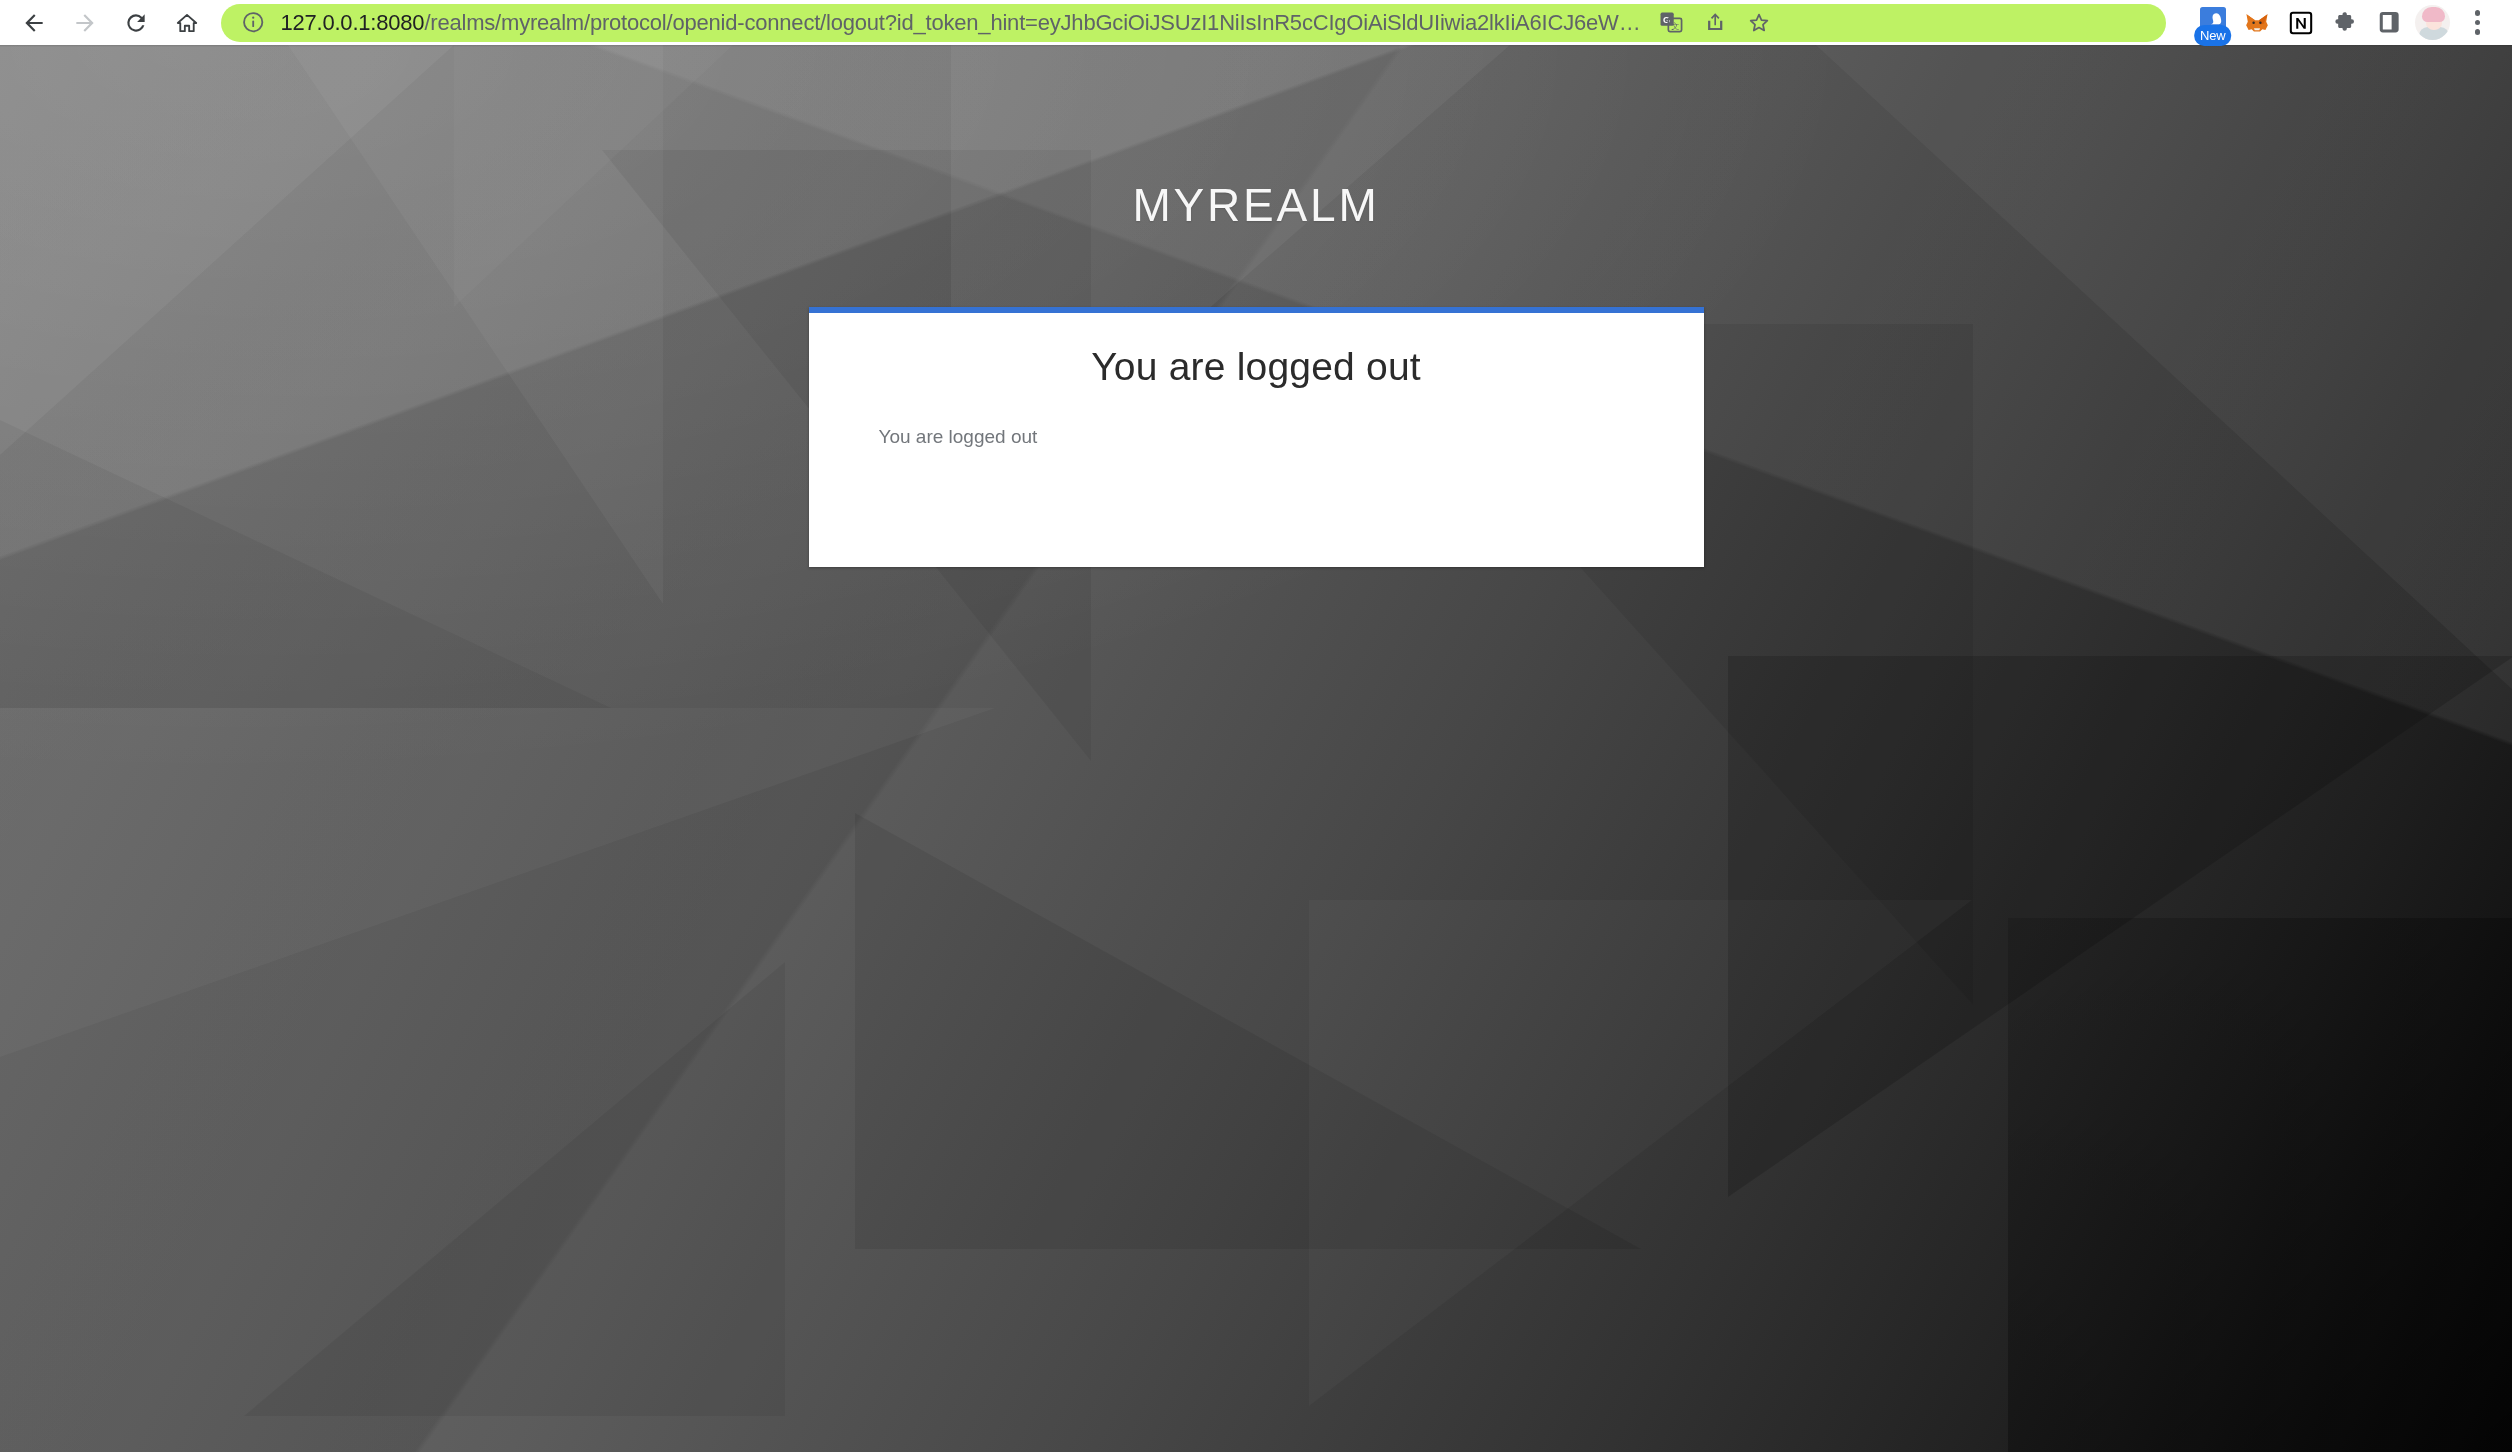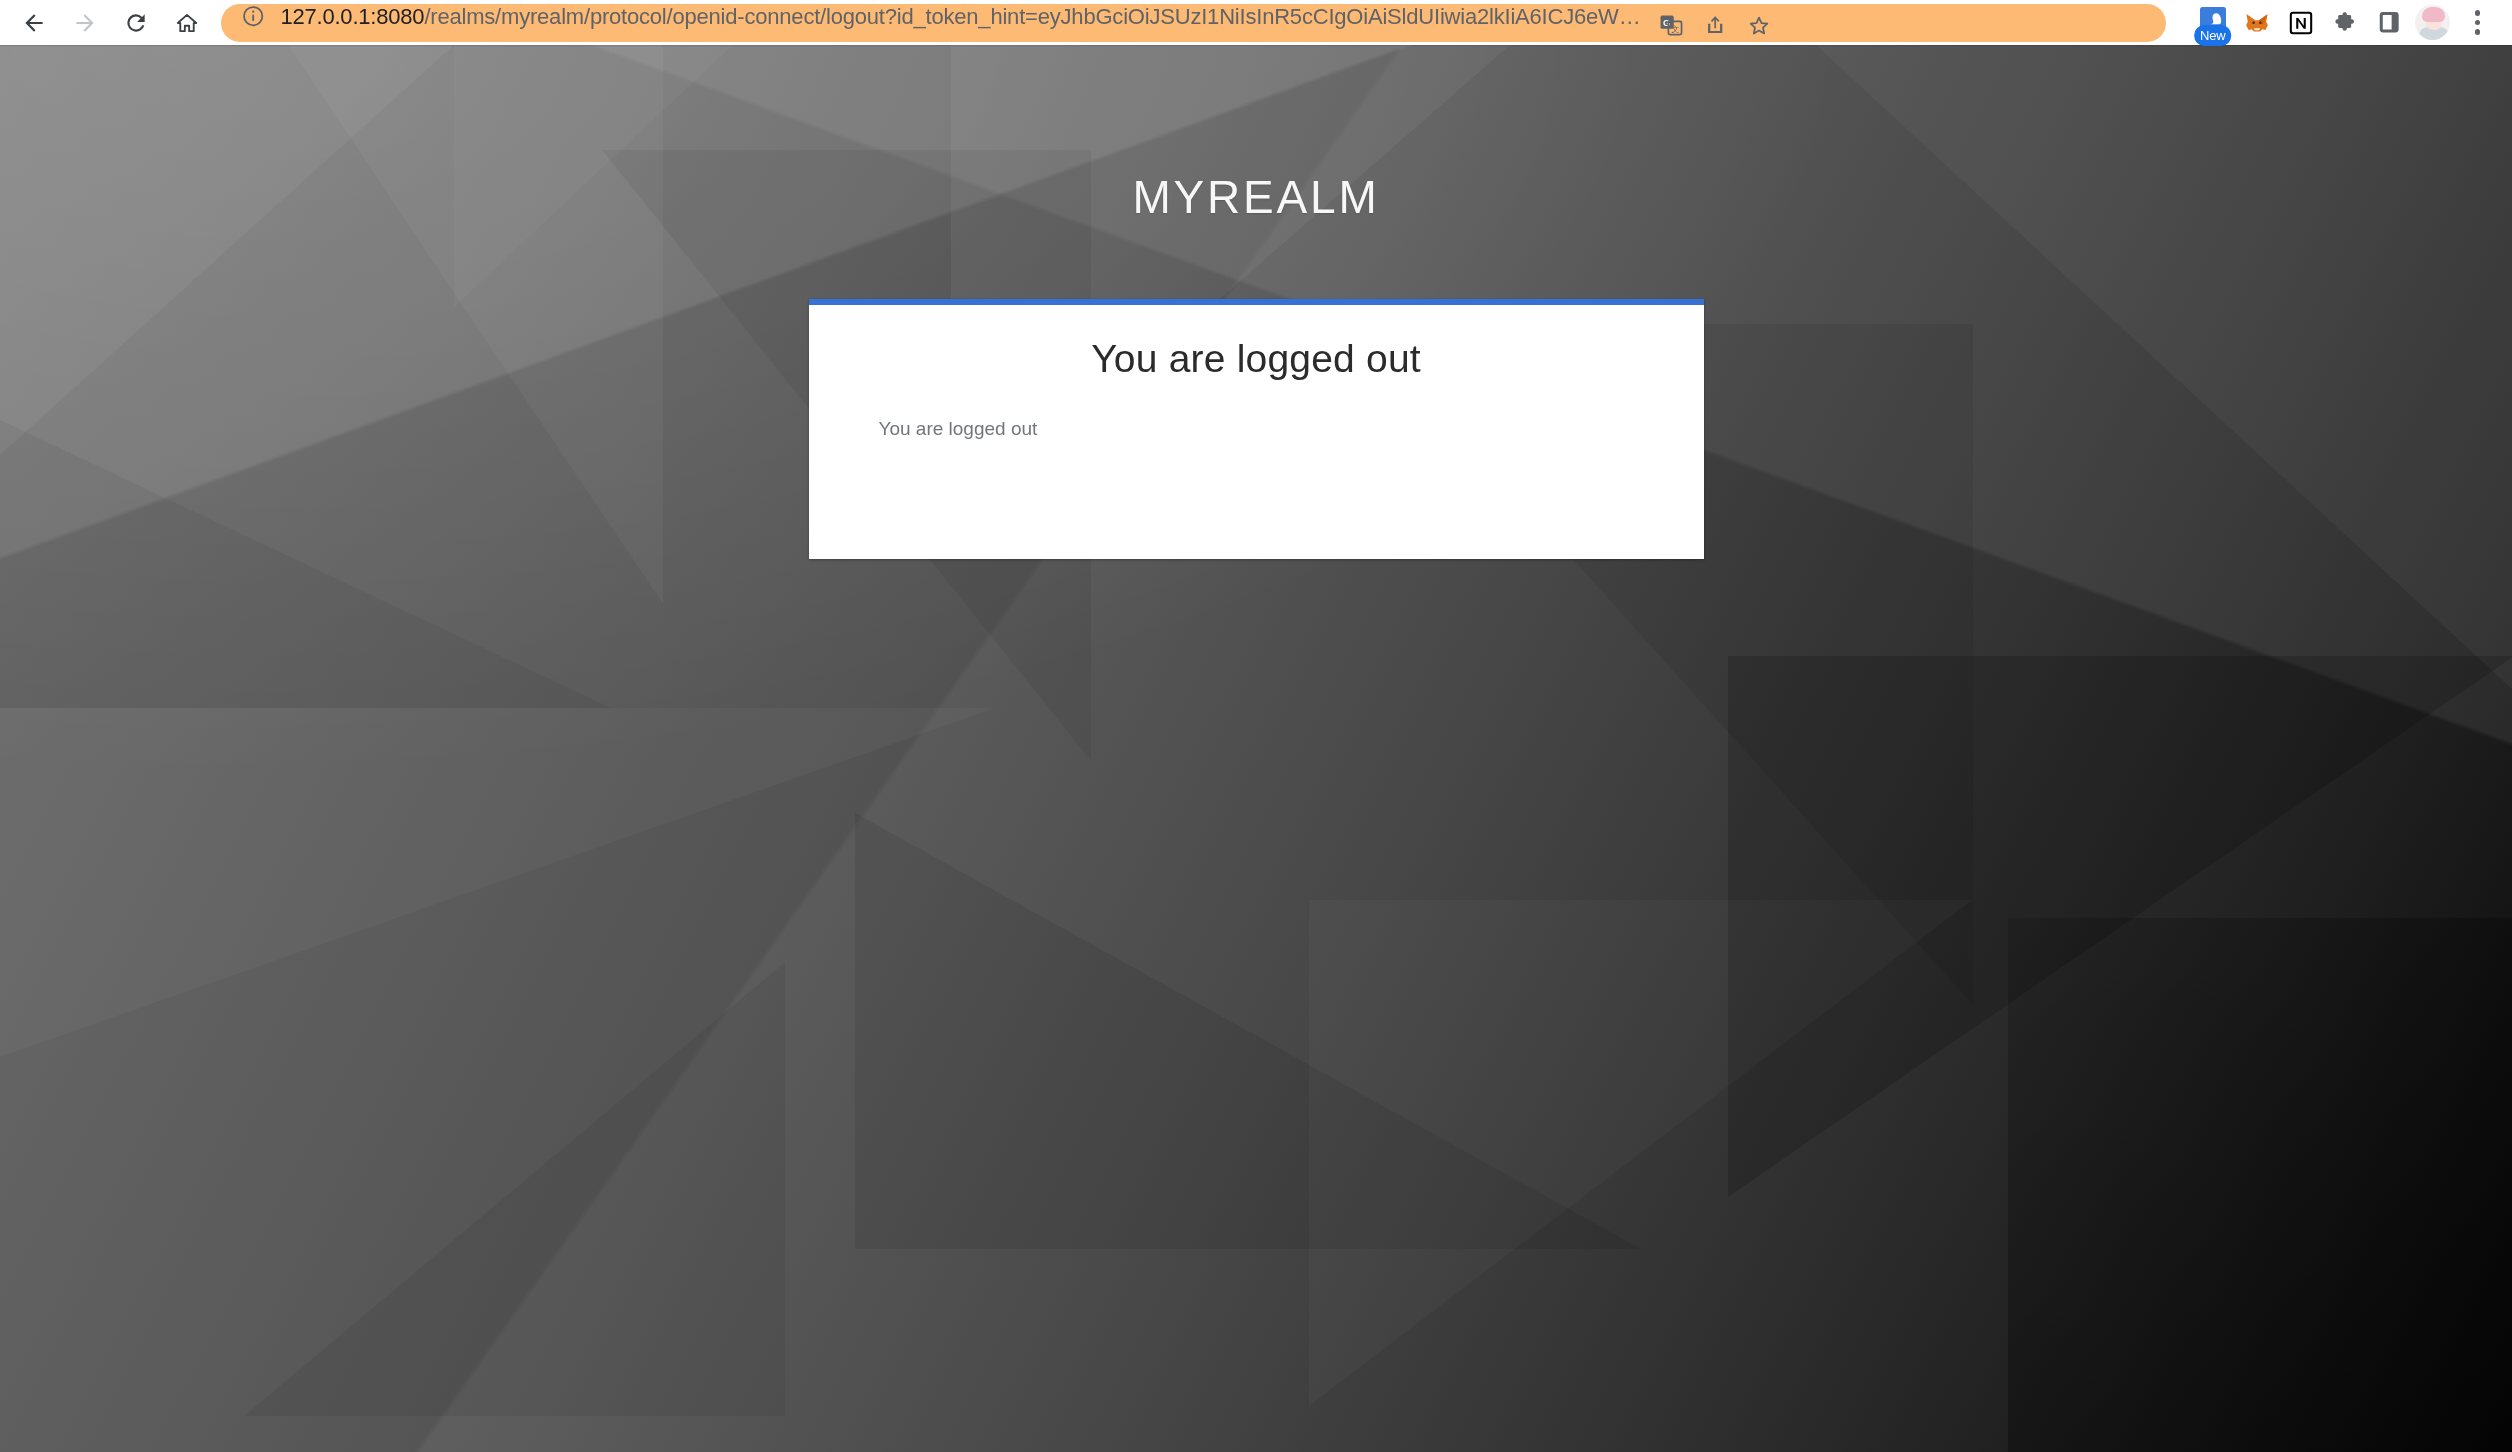--- a/index.html
+++ b/index.html
@@ -45,24 +45,24 @@
     background: transparent;
     border: none;
     cursor: pointer;
   }
   .nav-btn svg { display: block; }
 
   .omnibox {
     flex: 1 1 auto;
     height: 38px;
     margin: 0 12.2px 0 8.7px;
-    background: #fdba74;
+    background: #bef264;
     border-radius: 19px;
     display: flex;
-    align-items: flex-start;
+    align-items: center;
     padding: 0 14px 0 19px;
     min-width: 0;
     cursor: text;
   }
   .omnibox .site-info {
     flex: 0 0 auto;
     width: 26px;
     height: 26px;
     display: flex;
     align-items: center;
@@ -193,20 +193,21 @@
   .f14{ left:454px; top:0; width:0; height:0; border-left:279px solid rgba(255,255,255,0.03); border-bottom:262px solid transparent; }
 
   
   .kc-content {
     position: absolute;
     inset: 0;
     display: flex;
     flex-direction: column;
     align-items: center;
     z-index: 5;
+    margin-top: 8px;
   }
   .kc-header {
     margin-top: 129px;
     font-size: 46px;
     font-weight: 300;
     color: #f7f7f7;
     letter-spacing: 2.8px;
     text-shadow: 0 0.9px 1.7px rgba(0,0,0,0.15);
     line-height: 1;
     font-family: "Liberation Sans", "DejaVu Sans", sans-serif;

